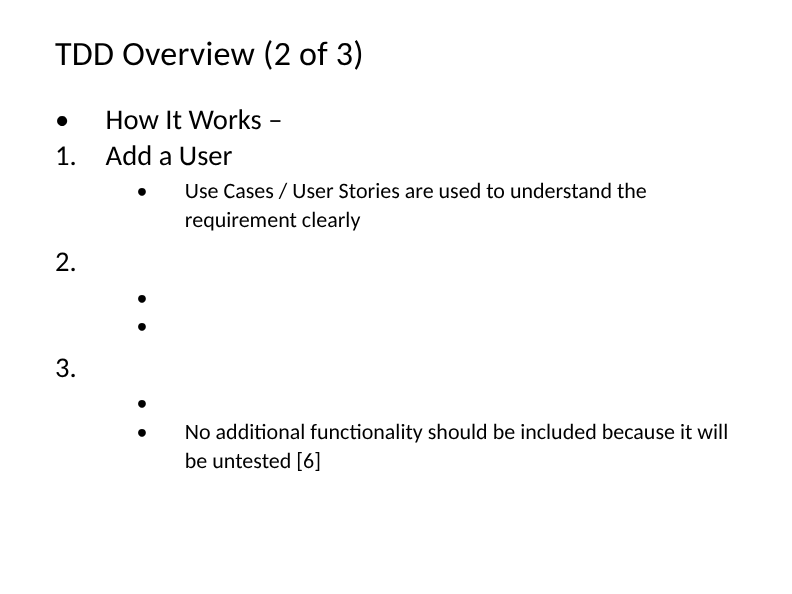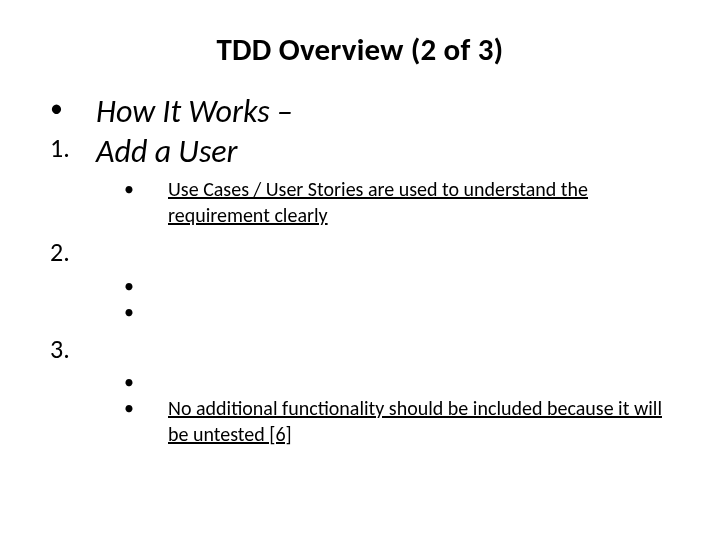--- a/index.html
+++ b/index.html
@@ -12,53 +12,50 @@
     color: #000;
   }
   .slide {
     box-sizing: border-box;
     width: 720px;
     height: 540px;
     padding: 30px 50px 30px 50px;
   }
   .title {
     font-size: 31px;
-    font-weight: 700;
+    font-weight: 400;
     margin: 0 0 24px 0;
     letter-spacing: 0.2px;
-    text-align: center;
   }
   .row {
     display: flex;
     align-items: flex-start;
   }
   .marker {
     flex: 0 0 46px;
     font-size: 26px;
     line-height: 1.25;
   }
   .text-large {
-    font-size: 32px;
+    font-size: 26px;
     line-height: 1.25;
-    font-style: italic;
   }
   .sub {
     margin-left: 74px;
     margin-top: 4px;
     margin-bottom: 8px;
   }
   .sub .row .marker {
     flex: 0 0 44px;
     font-size: 20px;
     line-height: 1.3;
   }
   .text-small {
     font-size: 20px;
     line-height: 1.3;
-    text-decoration: underline;
   }
   .bullet-dot {
     text-align: left;
   }
 </style>
 </head>
 <body>
 
 <div class="slide">
 

